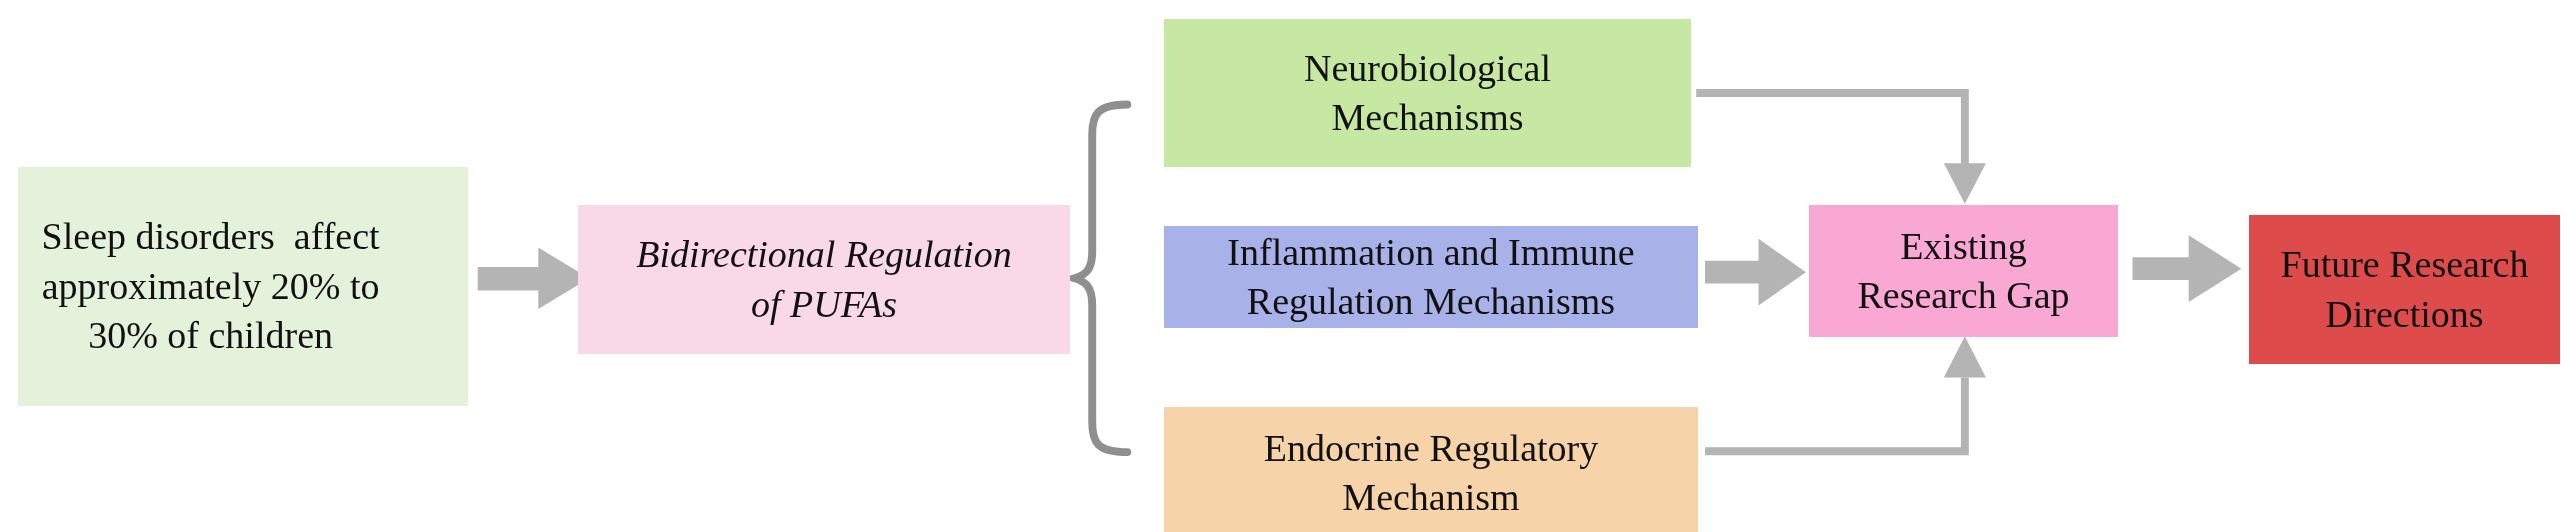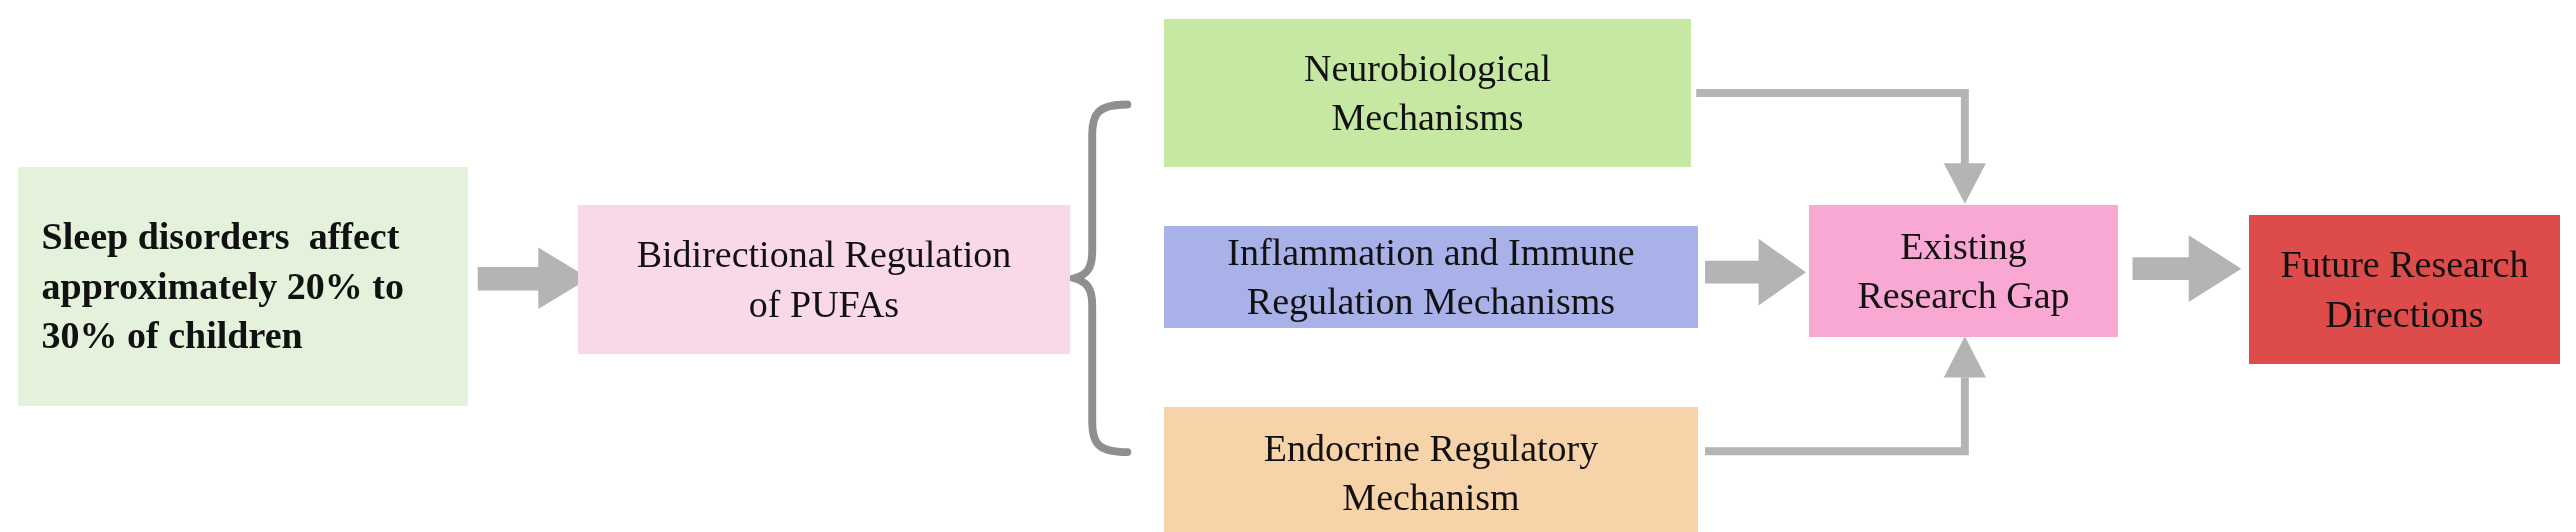--- a/index.html
+++ b/index.html
@@ -20,22 +20,22 @@
     box-sizing: border-box;
   }
   .node .label {
     white-space: pre-wrap;
     text-align: center;
     font-size: 38px;
     line-height: 1.3;
     color: #111111;
   }
   #node-sleep          { left: 17.6px;   top: 167px; width: 450px; height: 239px; justify-content: flex-start; }
-  #node-sleep .label   { text-align: left; padding-left: 24px; font-weight: bold; }
-  #node-pufa           { left: 578px;  top: 205px; width: 492px; height: 149px; }
+  #node-sleep .label   { text-align: center; padding-left: 24px; }
+  #node-pufa           { left: 578px;  top: 205px; width: 492px; height: 149px; font-style: italic; }
   #node-neuro          { left: 1164px; top: 19.3px;  width: 527px; height: 148px; }
   #node-immune         { left: 1164px; top: 226px; width: 534px; height: 102px; }
   #node-endocrine      { left: 1164px; top: 407px; width: 534px; height: 132px; }
   #node-gap            { left: 1809px; top: 205px; width: 309px; height: 132px; }
   #node-future         { left: 2249px; top: 195px; width: 311px; height: 149px; }
   #connector-layer {
     position: absolute;
     left: 0; top: 0;
     width: 2576px; height: 532px;
     pointer-events: none;

